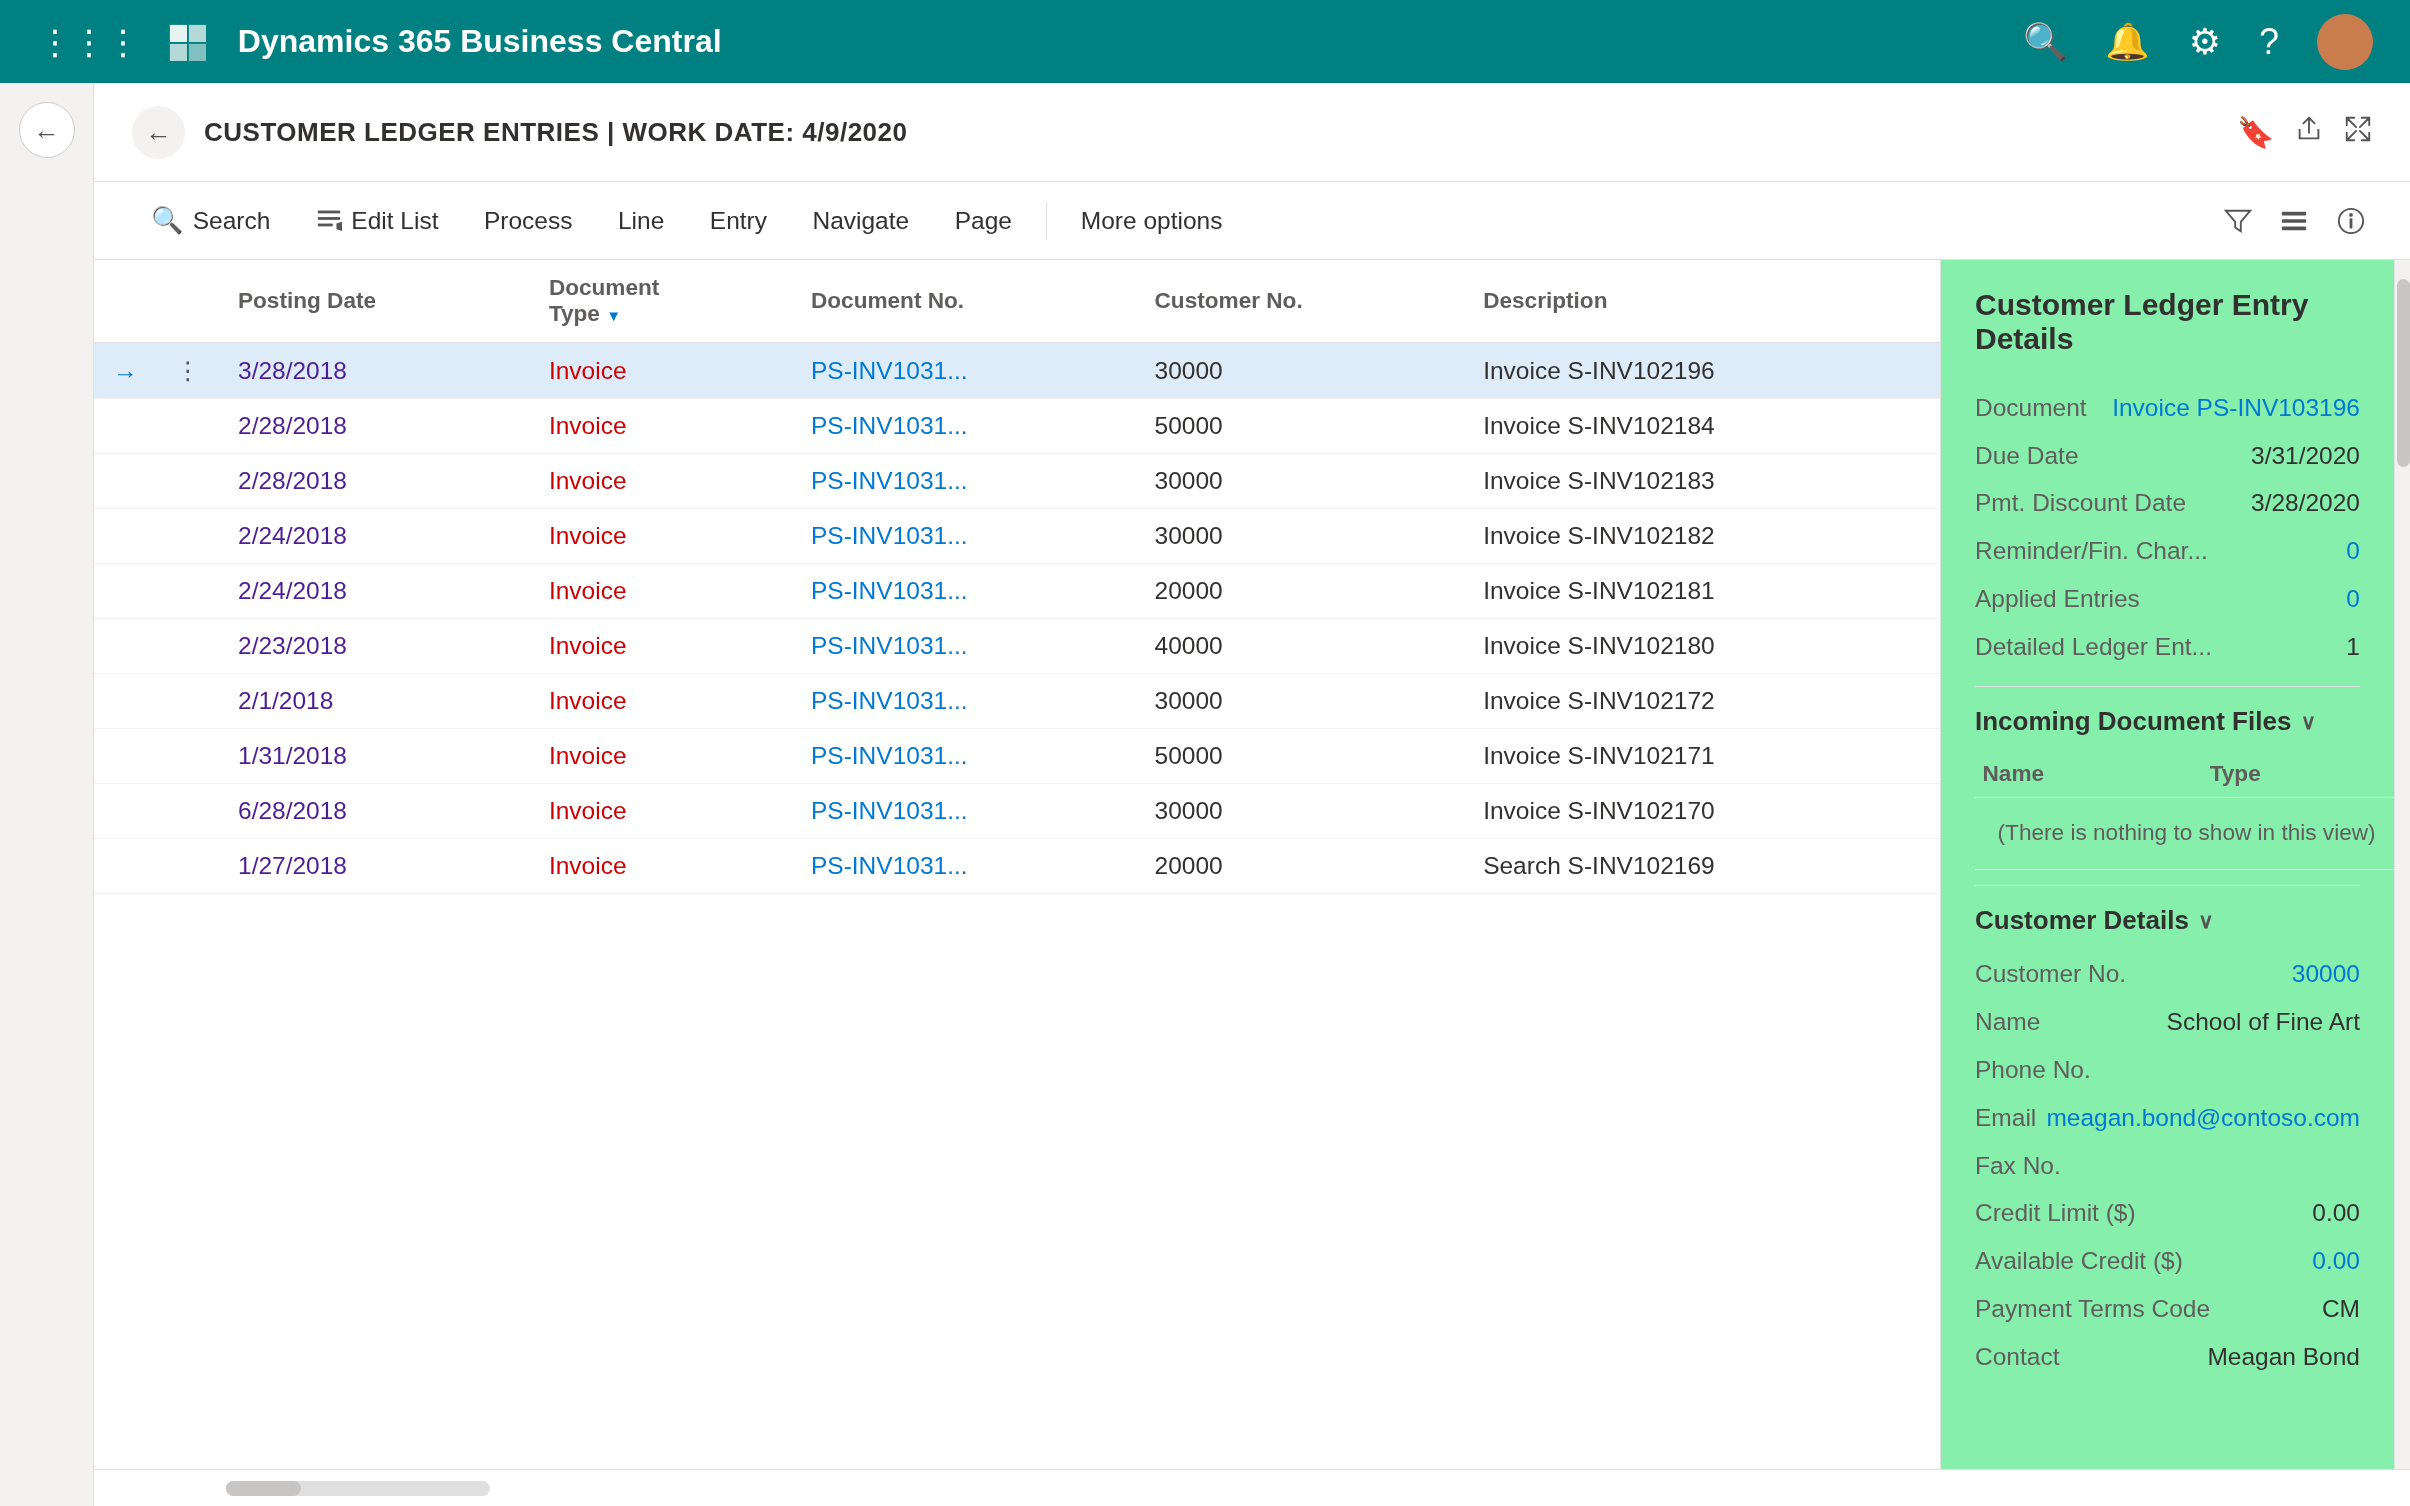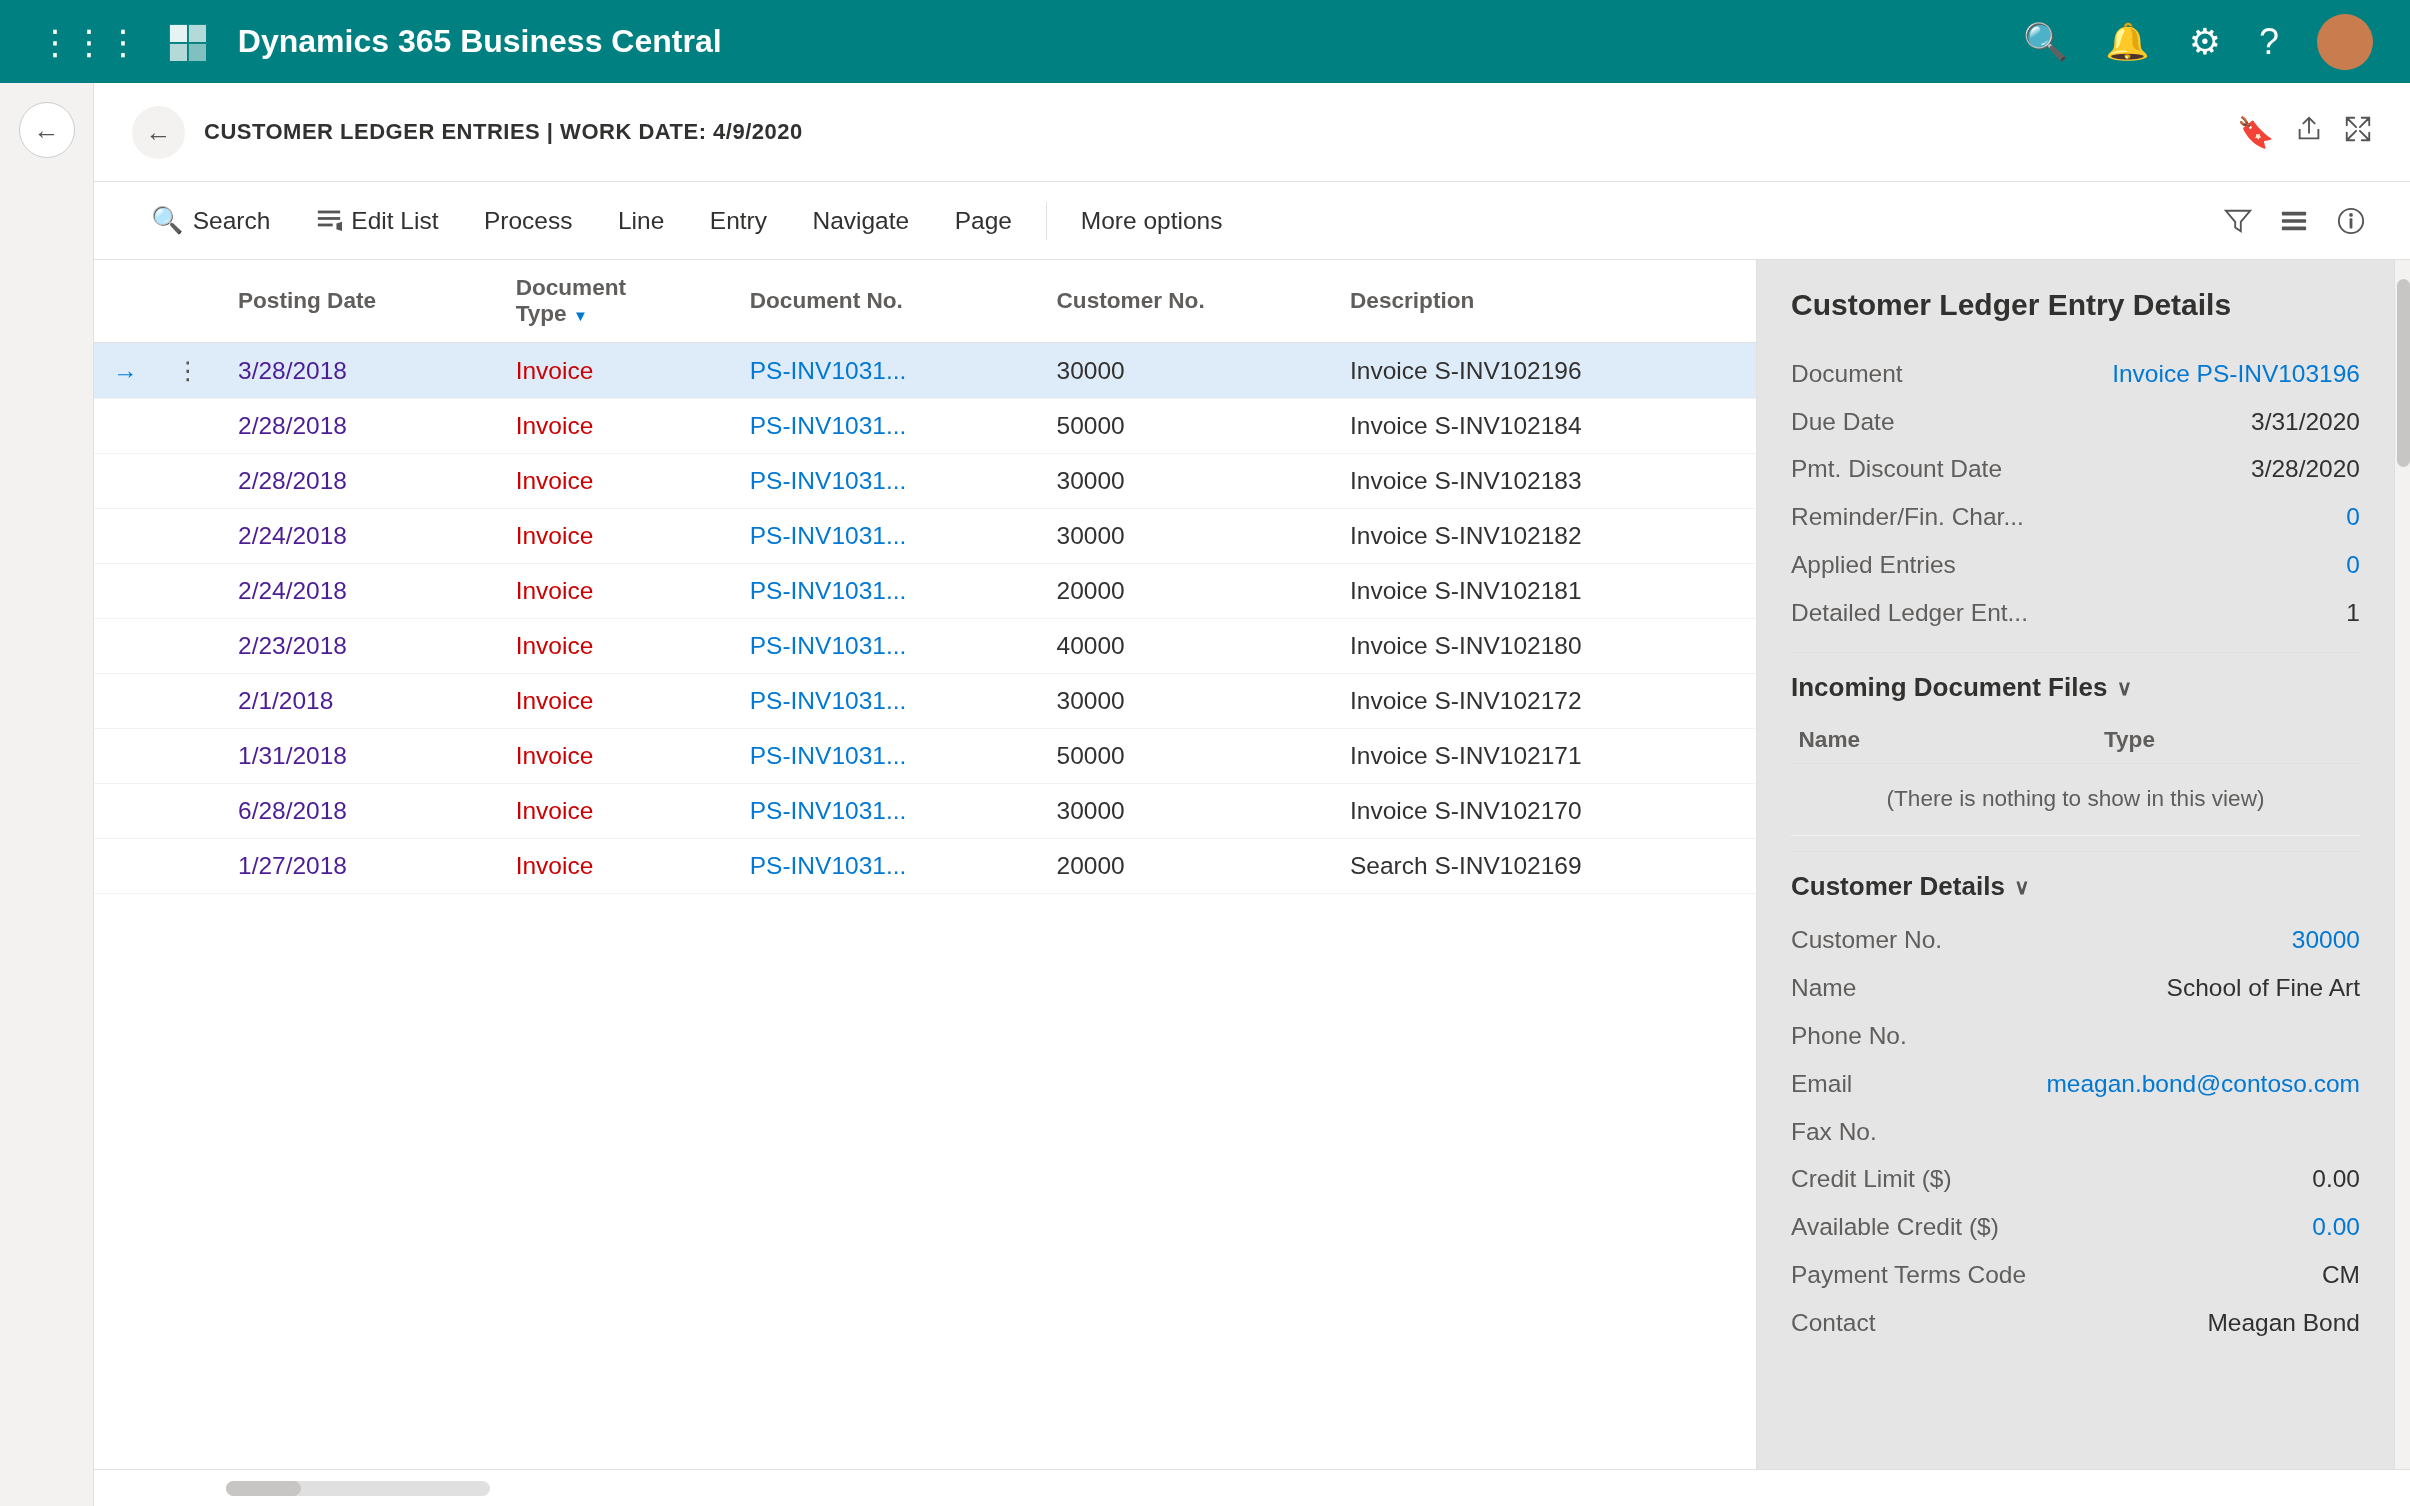--- a/index.html
+++ b/index.html
@@ -112,21 +112,21 @@
       border: none;
       display: flex;
       align-items: center;
       justify-content: center;
       cursor: pointer;
       font-size: 26px;
       color: #555;
       margin-right: 19px;
     }
     .page-title {
-      font-size: 22px;
+      font-size: 26px;
       font-weight: 600;
       color: #323130;
       flex: 1;
       letter-spacing: 0.5px;
     }
     .page-header-actions {
       display: flex;
       gap: 19px;
       align-items: center;
     }
@@ -234,25 +234,25 @@
       font-size: 24.5px;
       font-weight: 500;
     }
     .td-doc-no {
       color: #0078d4;
       font-size: 24.5px;
     }
 
     
     .detail-panel {
-      width: 638px;
+      width: 454px;
       border-left: 0.9px solid #e0e0e0;
       overflow-y: auto;
       padding: 28px 34px;
-      background: #e5e5e5;
+      background: #86efac;
     }
     .detail-title {
       font-size: 30px;
       font-weight: 700;
       color: #323130;
       margin-bottom: 28px;
     }
     .detail-row {
       display: flex;
       justify-content: space-between;

